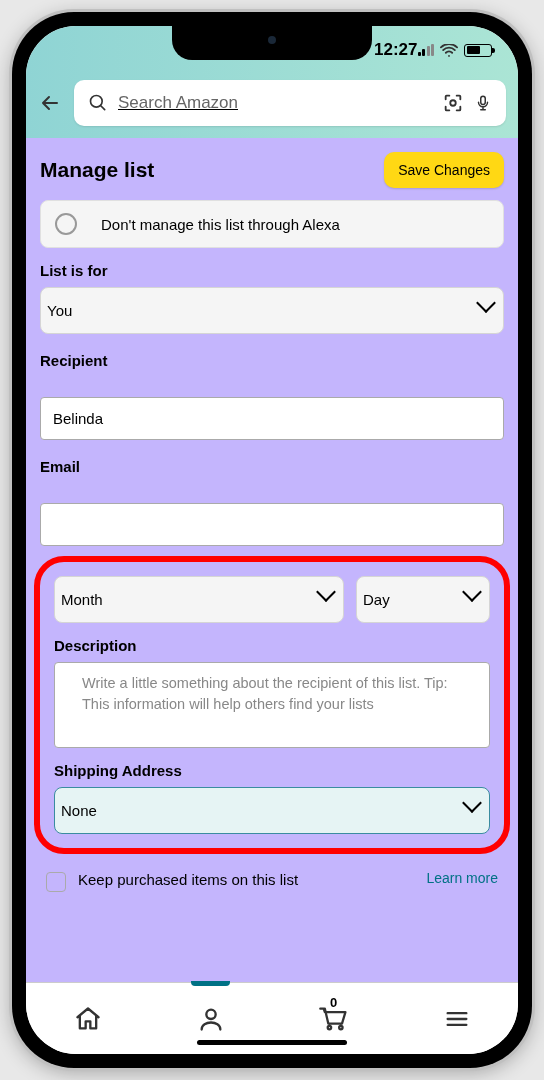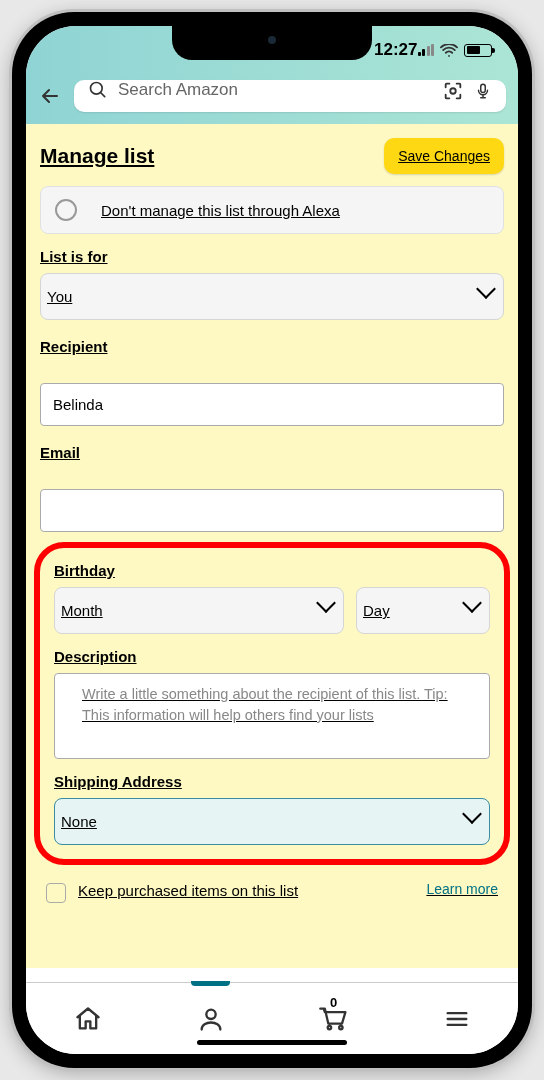--- a/index.html
+++ b/index.html
@@ -69,29 +69,31 @@
       background: linear-gradient(to right, #8fd4d4, #abe5d5);
       padding: 6px 12px 12px;
       display: flex;
       align-items: center;
       gap: 12px;
     }
     .search-bar {
       flex: 1;
       background: #fff;
       border-radius: 10px;
-      height: 32px;
-      display: flex;
+      height: 46px;
+      display: flex;
+      align-items: center;
       padding: 0 14px;
       gap: 10px;
       box-shadow: 0 1px 2px rgba(0,0,0,0.1);
+      text-decoration: underline;
     }
     .search-placeholder { flex:1; font-size:17px; color:#666; }
     
-    .content { background:#fef9c3; height: calc(100% - 48px - 64px - 72px); overflow-y:auto;text-decoration:underline; }
+    .content { background:#c4b5fd; height: calc(100% - 48px - 64px - 72px); overflow-y:auto; }
     
     .title-row {
       display:flex; justify-content:space-between; align-items:center;
       padding: 14px 14px 12px;
     }
     .title-row h1 { font-size: 21px; font-weight: 700; }
     .save-btn {
       background: #ffd814;
       border: none;
       border-radius: 10px;
@@ -304,21 +306,20 @@
         <input class="text-input" value="Belinda" style="">
       </div>
 
       <div class="field-group">
         <div class="field-label">Email</div>
         <input class="text-input" value="" style="">
       </div>
 
       <div class="highlight-box">
         <div class="field-group">
-          <div class="field-label">Birthday</div>
           <div class="birthday-row">
             <div class="select-box">
               <span>Month</span>
               <div class="chevron"></div>
             </div>
             <div class="select-box">
               <span>Day</span>
               <div class="chevron"></div>
             </div>
           </div>

